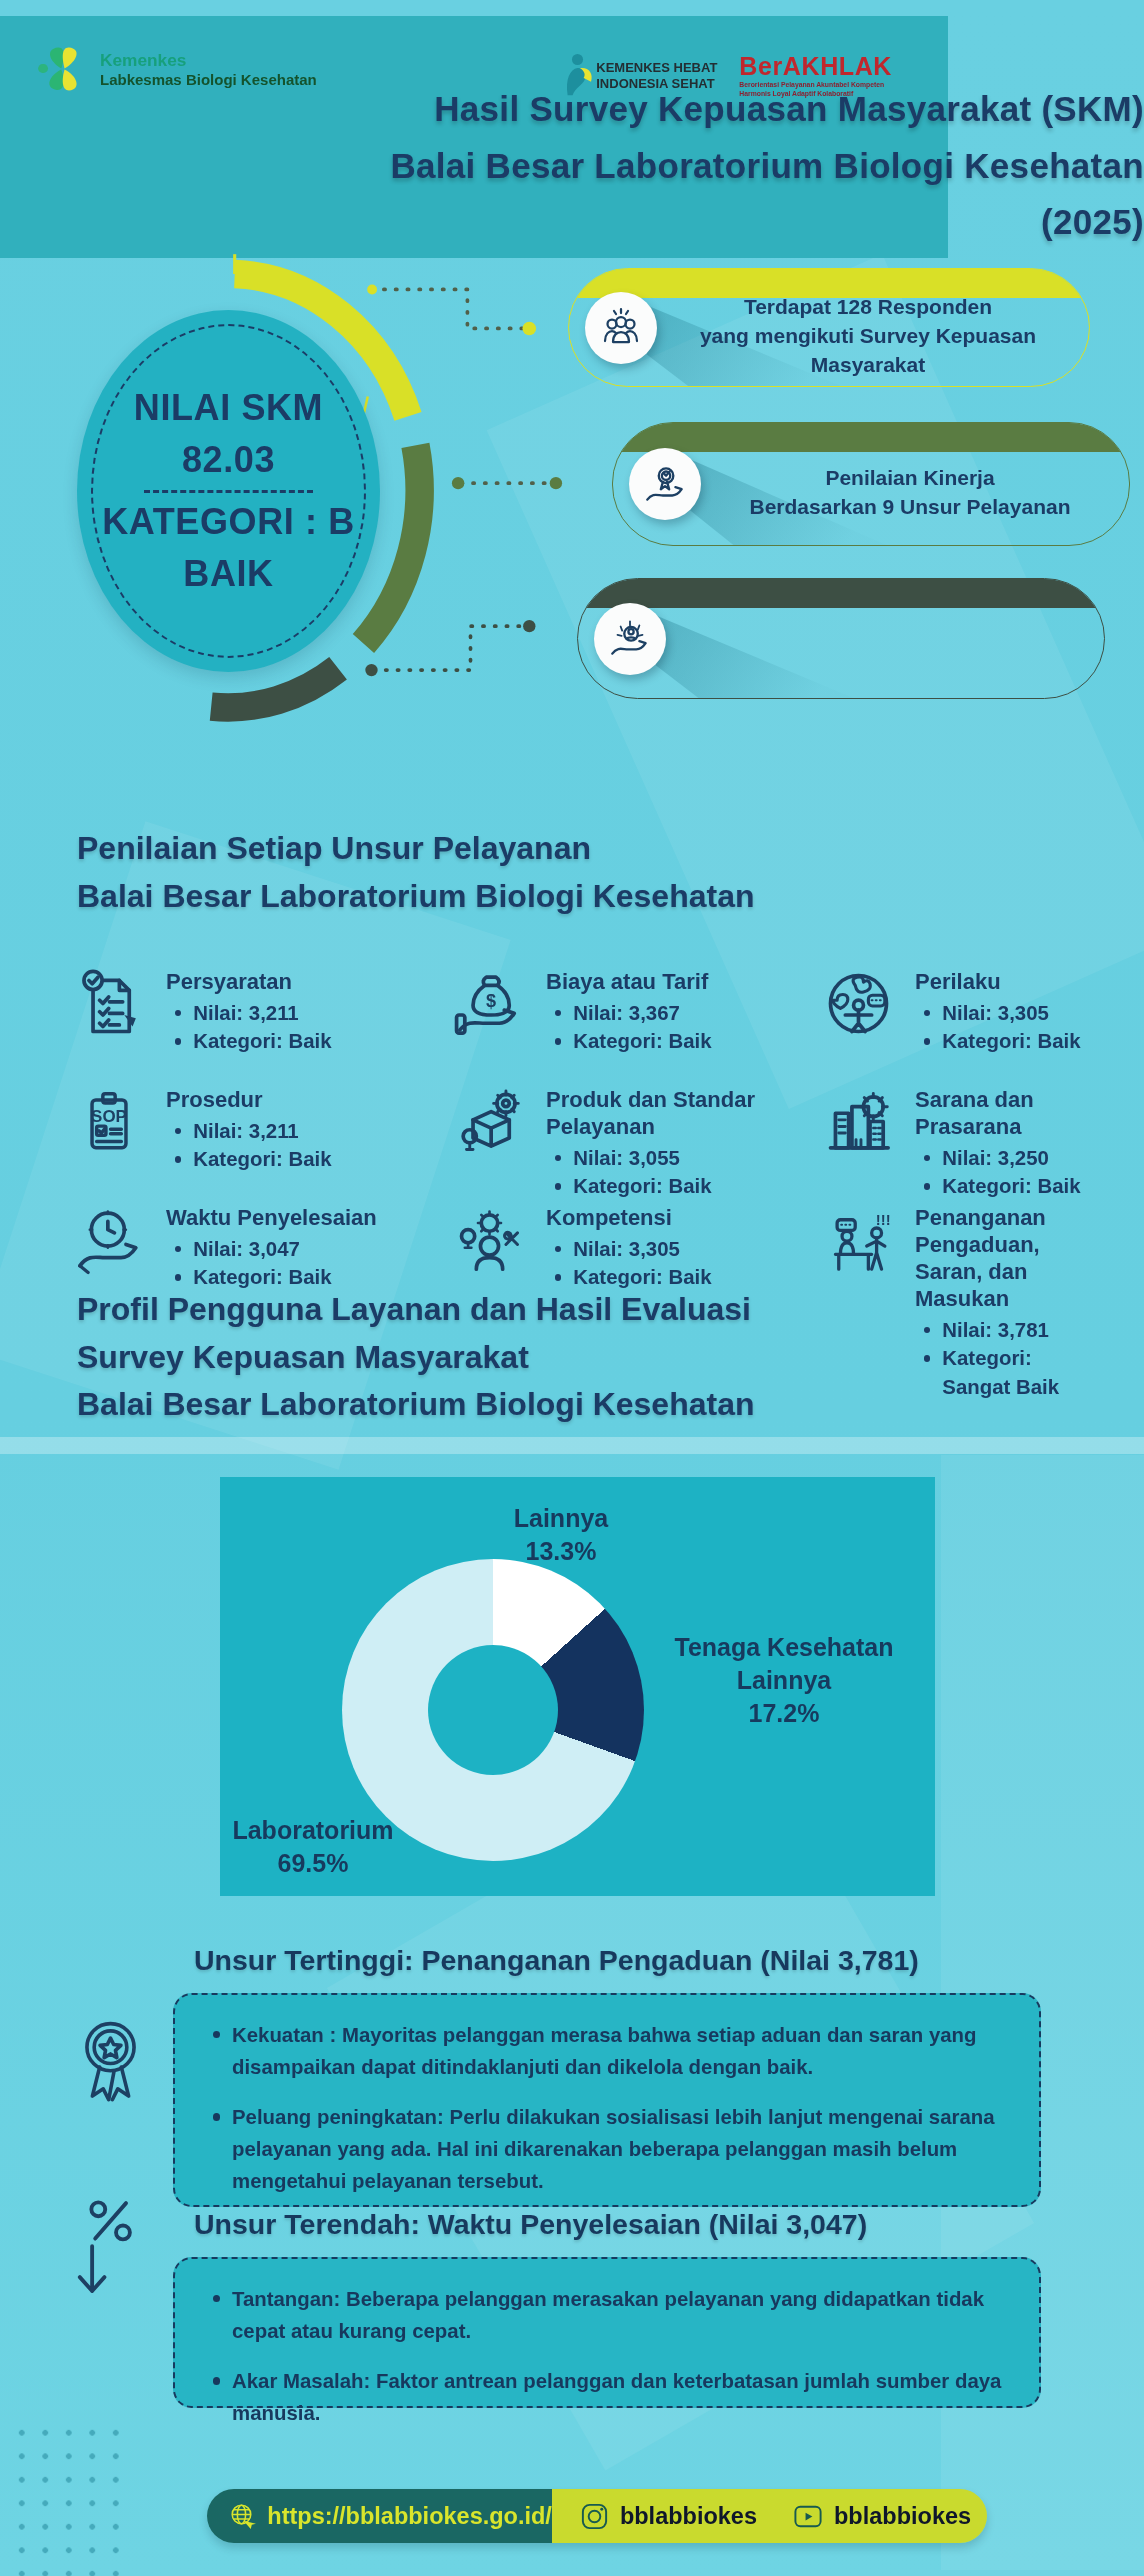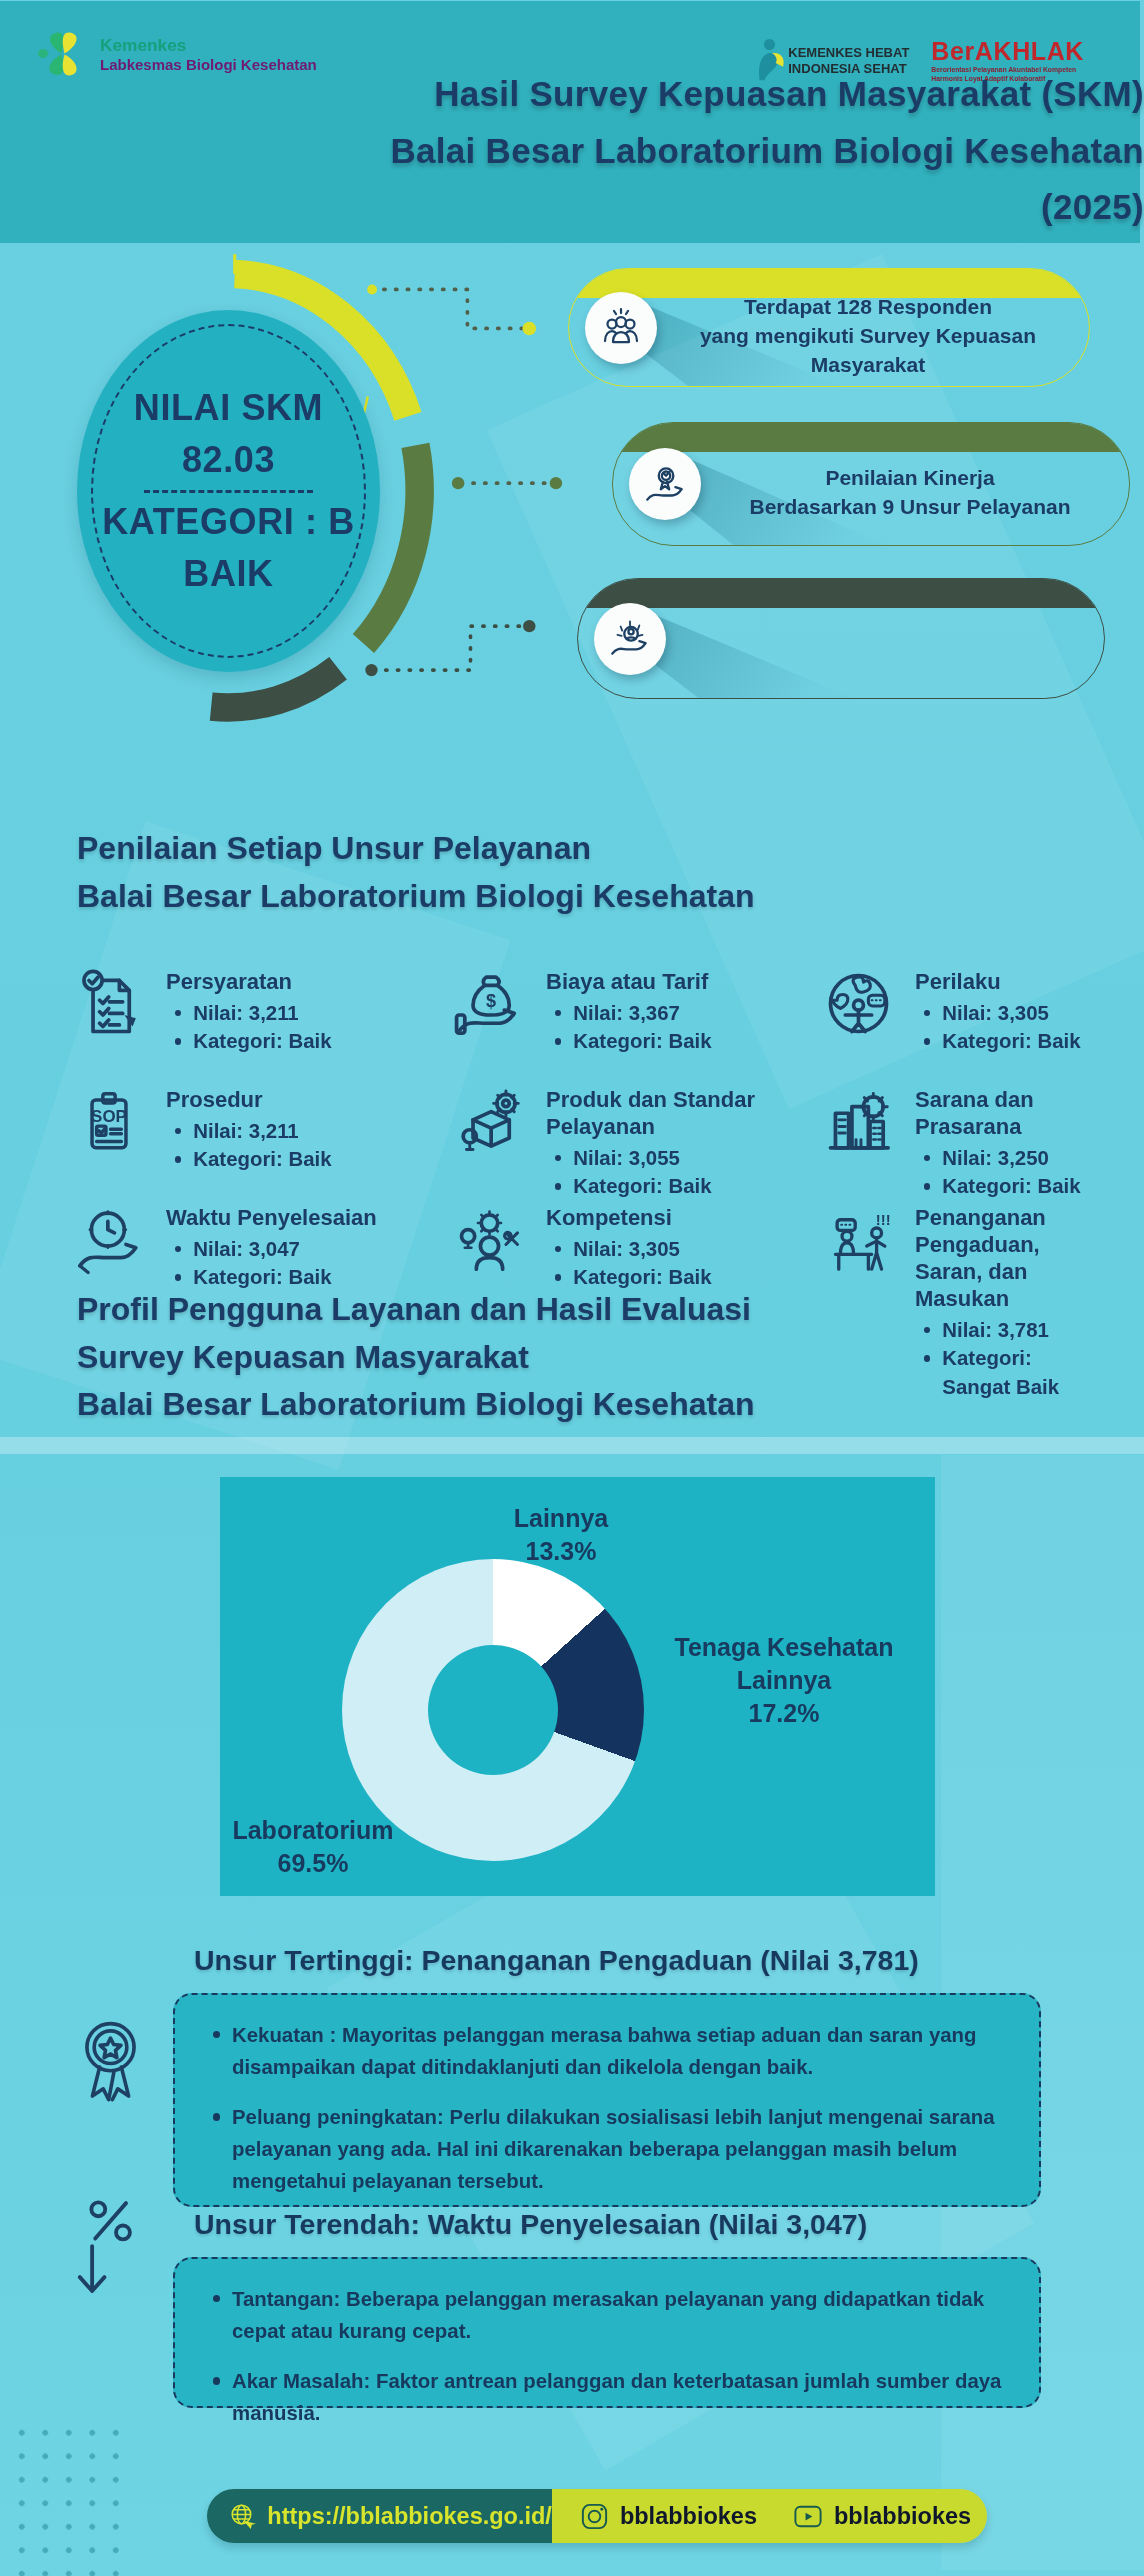--- a/index.html
+++ b/index.html
@@ -2,26 +2,26 @@
 <html style="font-size:10px"><head>
 <meta charset="utf-8">
 <style>
   html,body{margin:0;padding:0;background:#3a3a3a;}
   *{box-sizing:border-box;}
   #canvas{position:relative;width:1144px;height:2576px;overflow:hidden;
     background:linear-gradient(180deg,#69d0e1 0%,#66cfe0 55%,#6ed4e3 100%);
     font-family:"Liberation Sans","DejaVu Sans",sans-serif;color:#1b3c66;}
   .ghost{position:absolute;background:rgba(255,255,255,.07);pointer-events:none;}
   
-  .header{position:absolute;left:0;top:1px;width:1140px;height:242px;background:#31b0bd;}
+  .header{position:absolute;left:0;top:16px;width:948px;height:242px;background:#31b0bd;}
   .hdr-title{position:absolute;left:0;width:1144px;text-align:right;font-weight:bold;
     font-size:35px;letter-spacing:0.3px;color:#1b3c66;text-shadow:0 2.5px 4.3px rgba(0,0,0,.22);}
   .logo-kemenkes{position:absolute;left:37px;top:26px;display:flex;align-items:center;gap:10px;}
   .logo-kemenkes .lk-txt div:first-child{font-size:17.3px;font-weight:bold;color:#17a07c;}
-  .logo-kemenkes .lk-txt div:last-child{font-size:15px;font-weight:bold;color:#701a75;}
+  .logo-kemenkes .lk-txt div:last-child{font-size:15px;font-weight:bold;color:#14532d;}
   .logo-right{position:absolute;right:56px;top:36px;display:flex;align-items:flex-start;gap:22px;}
   .lkh{display:flex;align-items:center;gap:0;}
   .lkh-txt{font-size:13px;font-weight:bold;color:#232e33;line-height:16px;}
   .berakhlak .ba-title{font-size:25px;font-weight:bold;color:#c0272d;letter-spacing:0.6px;}
   .berakhlak .ba-tag{font-size:6.8px;color:#8c2030;line-height:8.7px;font-weight:bold;}
   
   .score-circle{position:absolute;left:77px;top:310px;width:303px;height:362px;background:#23b1c2;
     border-radius:50%;box-shadow:0 6.2px 15px rgba(0,40,60,.15);}
   .score-inner{position:absolute;left:13.6px;top:13.6px;right:13.6px;bottom:13.6px;border:2.5px dashed #1b3c66;
     border-radius:50%;display:flex;flex-direction:column;align-items:center;justify-content:center;text-align:center;}

